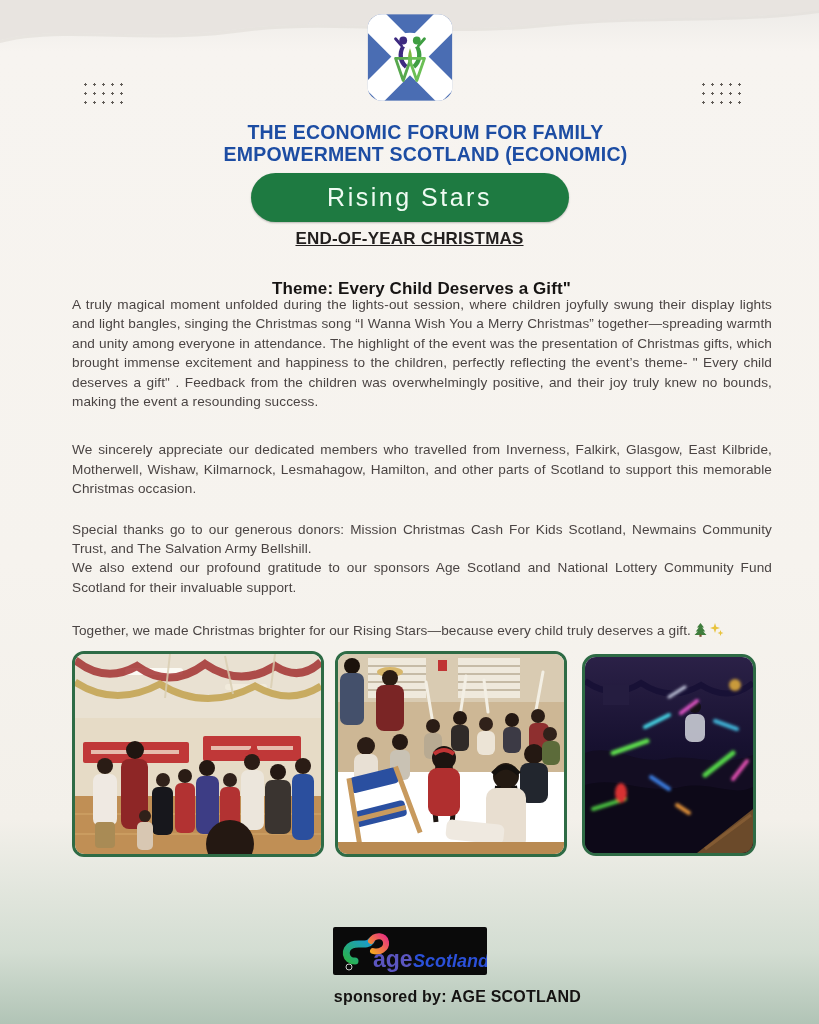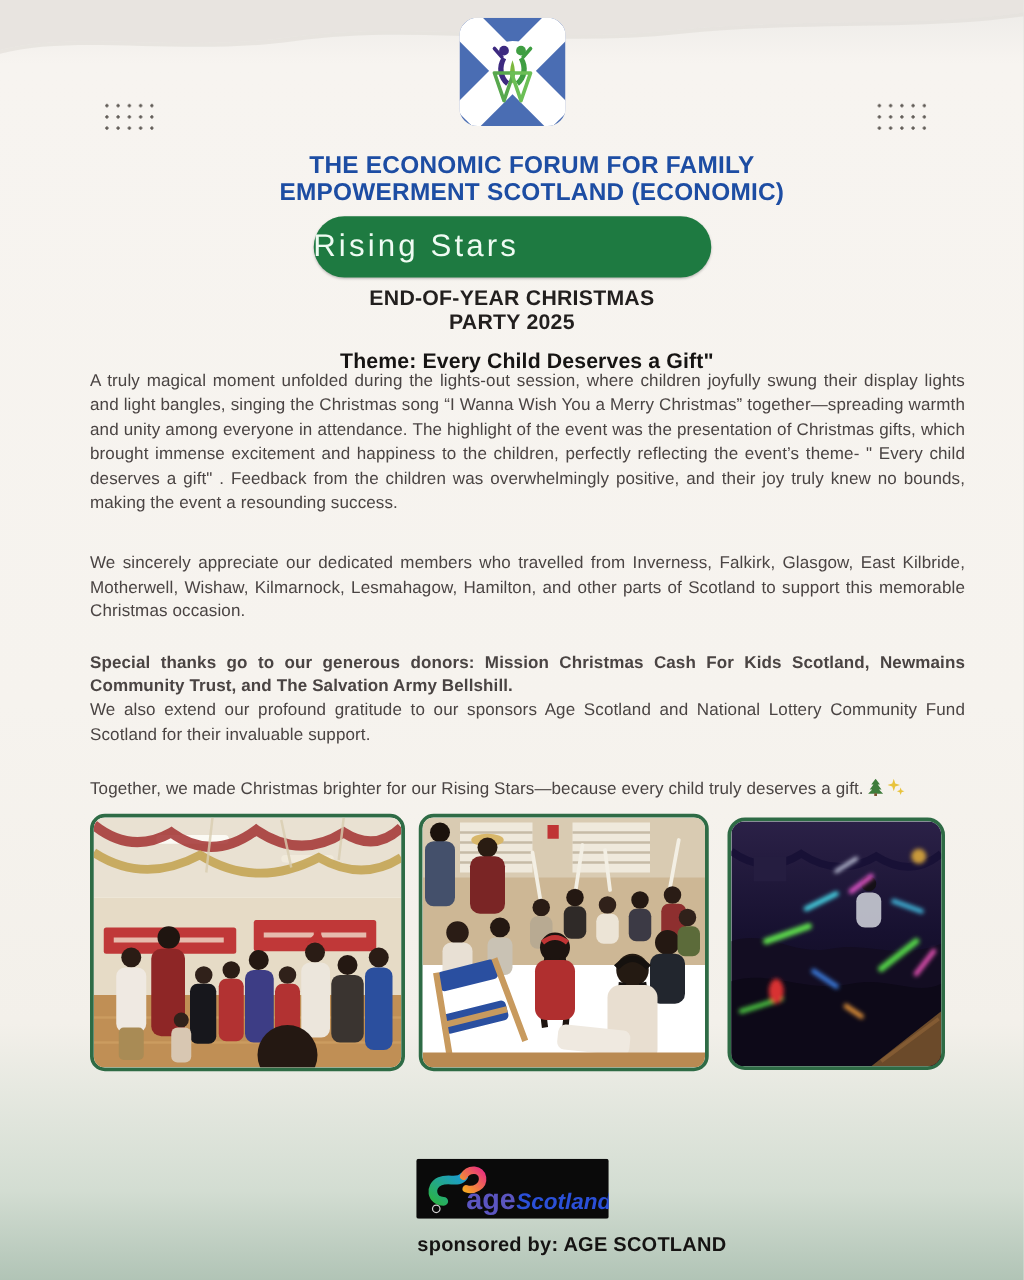--- a/index.html
+++ b/index.html
@@ -18,33 +18,33 @@
   .dot-grid.right{left:699px;top:80px;}
   
   .flag-logo{position:absolute;top:14px;left:50%;transform:translateX(-50%);width:85px;height:87px;}
   
   .org-title{position:absolute;top:106px;left:0;width:819px;text-align:center;
     color:#1d4da3;font-size:19.5px;font-weight:bold;letter-spacing:.2px;line-height:21.5px;margin:16px;}
   .tagline{position:absolute;top:151px;left:0;width:819px;text-align:center;
     color:#d23b43;font-size:12.5px;font-weight:bold;font-style:italic;}
   .badge{position:absolute;top:173px;left:50%;transform:translateX(-50%);
     width:318px;height:49px;background:#1e7a41;border-radius:26px;
-    display:flex;align-items:center;justify-content:flex-start;box-shadow:0 1px 2px rgba(0,0,0,.25);}
+    display:flex;align-items:center;justify-content:center;box-shadow:0 1px 2px rgba(0,0,0,.25);}
   .badge span{color:#eefbf2;font-size:25px;font-weight:500;letter-spacing:2.5px;}
   .event-title{position:absolute;top:229px;left:0;width:819px;text-align:center;
-    color:#221f1e;font-size:17px;font-weight:800;line-height:19px;letter-spacing:.2px;margin:0;}
+    color:#221f1e;font-size:17px;font-weight:800;line-height:19px;letter-spacing:.2px;margin:0;text-decoration:underline;}
   .theme-line{position:absolute;top:267px;left:0;width:819px;text-align:center;
     color:#161413;font-size:17px;font-weight:700;letter-spacing:.1px;margin:12px;}
   
   .article{position:absolute;top:295px;left:72px;width:700px;color:#4a4443;
     font-size:13.6px;line-height:19.4px;text-align:justify;letter-spacing:.1px;}
   .article p{margin:0 0 0 0;}
   .article .p1{margin-bottom:29px;}
   .article .p2{margin-bottom:21px;}
-  .article .p3a{margin-bottom:0;font-weight:bold;}
+  .article .p3a{margin-bottom:0;}
   .article .p3b{margin-bottom:24px;}
   .closing{white-space:nowrap;text-align:left;}
   .closing .inline-icon{display:inline-block;vertical-align:-2px;margin-left:3px;}
   
   .photos{position:absolute;top:651px;left:72px;width:700px;display:flex;align-items:flex-start;}
   .photo{border:3px solid #2e6b45;border-radius:12px;overflow:hidden;background:#fff;flex:none;}
   .photo svg{display:block;}
   .photo-1{width:246px;height:200px;margin-right:11px;}
   .photo-2{width:226px;height:200px;margin-right:15px;}
   .photo-3{width:168px;height:196px;margin-top:3px;border-radius:14px;}
@@ -102,21 +102,20 @@
     <span style="display:block">EMPOWERMENT SCOTLAND (ECONOMIC)</span>
   </h1>
 
 
   <div class="badge">
     <span>Rising Stars</span>
   </div>
 
   <h2 class="event-title">
     <span style="display:block">END-OF-YEAR CHRISTMAS</span>
-    <span style="display:block">PARTY 2025</span>
   </h2>
 
   <h3 class="theme-line">Theme: Every Child Deserves a Gift"</h3>
 
   <div class="article">
     <p class="p1">A truly magical moment unfolded during the lights-out session, where children joyfully swung their display lights and light bangles, singing the Christmas song “I Wanna  Wish You a Merry Christmas” together—spreading warmth and unity among everyone in attendance. The highlight of the event was the presentation of Christmas gifts, which brought immense excitement and happiness to the children, perfectly reflecting the event’s theme- " Every child deserves a gift" . Feedback from the children was overwhelmingly positive, and their joy truly knew no bounds, making the event a resounding success.</p>
     <p class="p2">We sincerely appreciate our dedicated members who travelled from Inverness, Falkirk, Glasgow, East Kilbride, Motherwell, Wishaw, Kilmarnock, Lesmahagow, Hamilton, and other parts of Scotland to support this memorable Christmas occasion.</p>
     <p class="p3a">Special thanks go to our generous donors: Mission Christmas Cash For Kids Scotland, Newmains Community Trust, and The Salvation Army Bellshill.</p>
     <p class="p3b">We also extend our profound gratitude to our sponsors Age Scotland and National Lottery Community Fund Scotland for their invaluable support.</p>
     <p class="closing"><span>Together, we made Christmas brighter for our Rising Stars—because every child truly deserves a gift.</span><span class="inline-icon"><svg width="13" height="14" viewBox="0 0 13 14">

